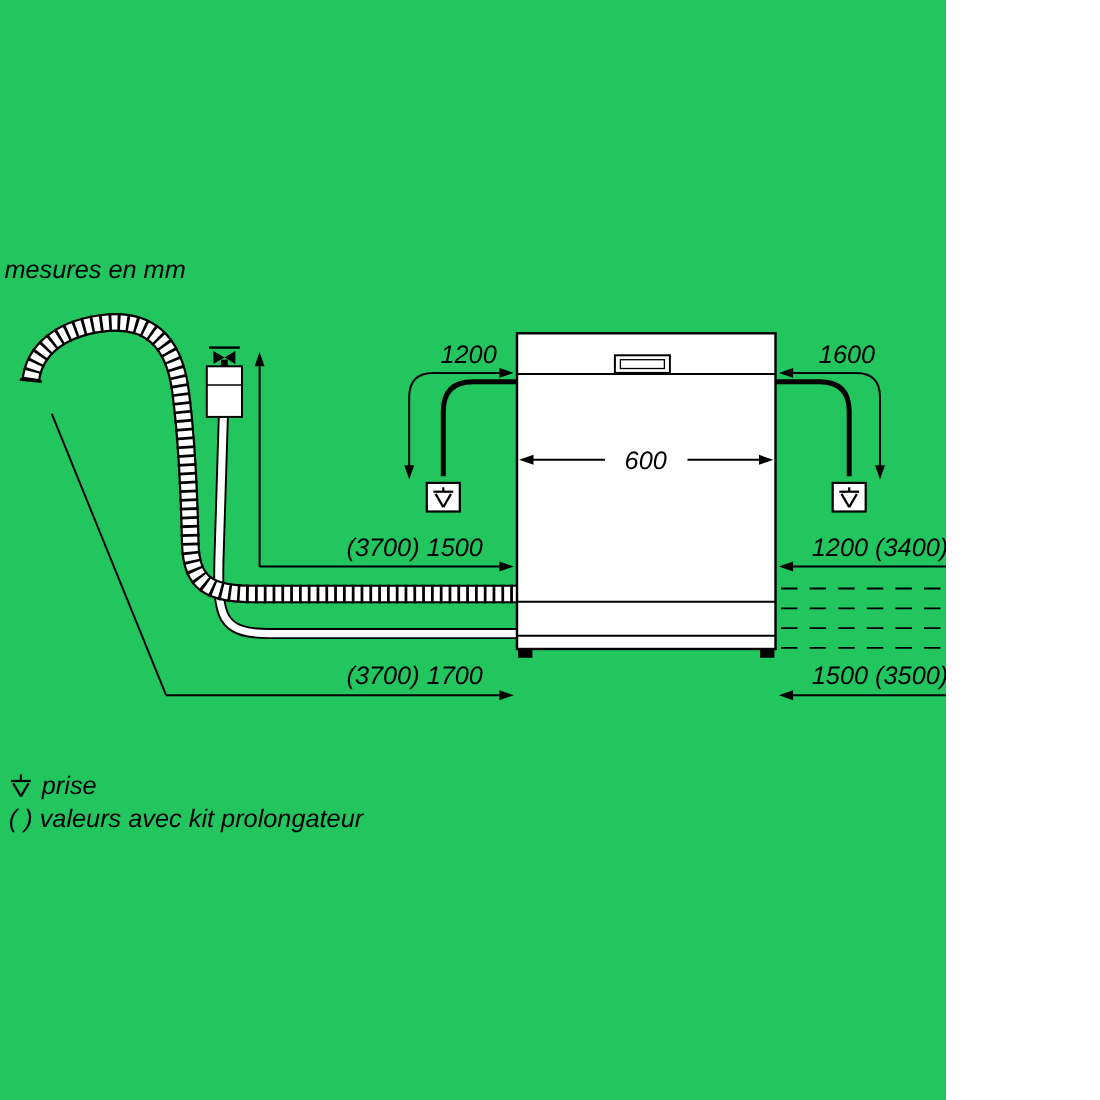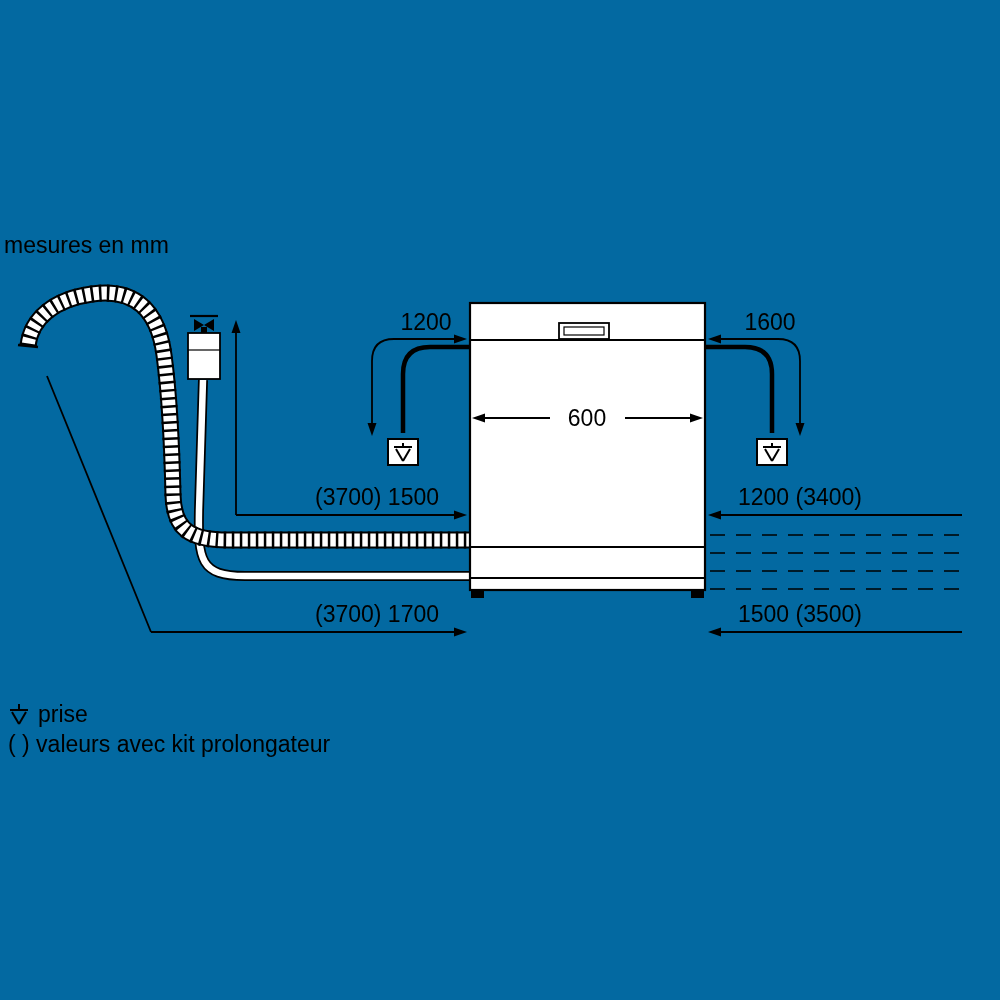--- a/index.html
+++ b/index.html
@@ -1,21 +1,22 @@
 <!DOCTYPE html>
 <html><head>
 <meta charset="utf-8">
 <style>
   html, body { margin: 0; padding: 0; background: #ffffff; }
   .canvas {
     position: relative;
-    width: 1000px;
+    width: 860px;
     height: 1000px;
-    background: #0369a1;
+    background: #22c55e;
     overflow: hidden;
+    font-style: italic;
   }
   svg { display: block; }
   svg text {
     font-family: "Liberation Sans", sans-serif;
     font-size: 23px;
     fill: #000000;
   }
   .thin  { stroke: #000; stroke-width: 1.8; fill: none; }
   .thick { stroke: #000; stroke-width: 4.5; fill: none; }
   .body-line { stroke: #000; stroke-width: 1.8; fill: none; }

